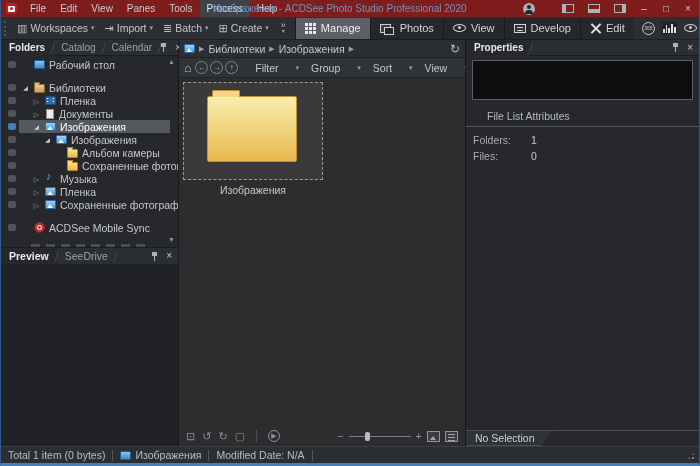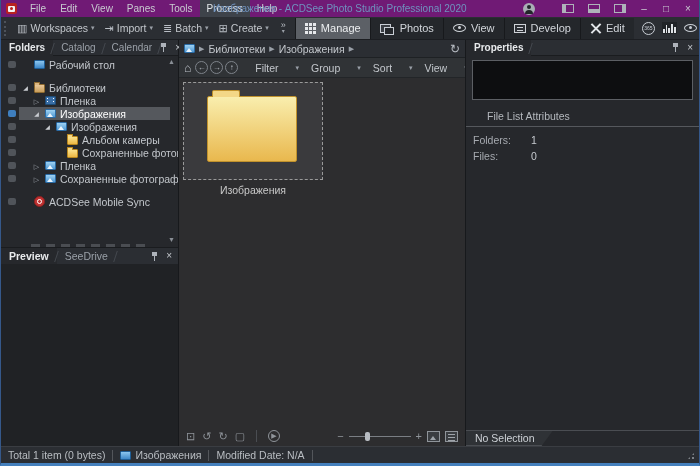--- a/index.html
+++ b/index.html
@@ -2,21 +2,21 @@
 <html><head>
 <meta charset="utf-8">
 <style>
   *{margin:0;padding:0;box-sizing:border-box}
   html,body{width:700px;height:466px;overflow:hidden;background:#17191c}
   body{font-family:"Liberation Sans",sans-serif;color:#c3c7cc;font-size:10.5px}
   .frame{position:absolute;inset:0;display:flex;flex-direction:column;background:#222528;
          border-left:1px solid #35588a;border-right:1px solid #35588a;border-bottom:3px solid #4580bd}
 
   
-  .titlebar{height:17px;background:#701a75;display:flex;align-items:center;font-size:10px;flex:none;position:relative}
+  .titlebar{height:17px;background:#7f1d1d;display:flex;align-items:center;font-size:10px;flex:none;position:relative}
   .appicon{width:11px;height:11px;background:#b92121;border-radius:2px;margin:0 6px 0 5px;position:relative;flex:none}
   .appicon::before{content:"";position:absolute;left:2px;top:3px;right:2px;bottom:2px;background:#f2f2f2;border-radius:1px}
   .appicon::after{content:"";position:absolute;left:4px;top:4px;width:3px;height:3px;border-radius:50%;background:#b92121}
   .menuitem{padding:0 7px;height:17px;line-height:17px;color:#c9ccd1;cursor:default}
   .menuitem.active{background:#3e434a;color:#e4e7ea}
   .wintitle{position:absolute;left:212px;top:0;line-height:17px;color:#6f93bf;white-space:nowrap}
   .tb-right{margin-left:auto;display:flex;align-items:center;gap:8px;padding-right:4px}
   .usericon{width:12px;height:12px;border-radius:50%;background:#a9aeb5;position:relative;margin-right:16px}
   .usericon::before{content:"";position:absolute;left:4px;top:2px;width:4px;height:4px;border-radius:50%;background:#22252a}
   .usericon::after{content:"";position:absolute;left:2px;top:7px;width:8px;height:4px;border-radius:4px 4px 0 0;background:#22252a}
@@ -278,20 +278,28 @@
             </span>
           </div>
           <div class="trow arrow-collapsed">
             <span class="tag tag-gray"></span>
             <span class="tin" style="padding-left: 13px;">
               <span class="arrow"></span>
               <span class="ti ti-video"></span>
               <span class="tlabel">Пленка</span>
             </span>
           </div>
+          <div class="trow arrow-collapsed">
+            <span class="tag tag-gray"></span>
+            <span class="tin" style="padding-left: 13px;">
+              <span class="arrow"></span>
+              <span class="ti ti-document"></span>
+              <span class="tlabel">Документы</span>
+            </span>
+          </div>
           <div class="trow selected arrow-expanded">
             <span class="tag tag-blue"></span>
             <span class="tin" style="padding-left: 13px;">
               <span class="arrow"></span>
               <span class="ti ti-pictures"></span>
               <span class="tlabel">Изображения</span>
             </span>
           </div>
           <div class="trow arrow-expanded">
             <span class="tag tag-gray"></span>
@@ -308,20 +316,28 @@
               <span class="ti ti-folder"></span>
               <span class="tlabel">Альбом камеры</span>
             </span>
           </div>
           <div class="trow arrow-none">
             <span class="tag tag-gray"></span>
             <span class="tin" style="padding-left: 35px;">
               <span class="arrow"></span>
               <span class="ti ti-folder"></span>
               <span class="tlabel">Сохраненные фотографии</span>
+            </span>
+          </div>
+          <div class="trow arrow-collapsed">
+            <span class="tag tag-gray"></span>
+            <span class="tin" style="padding-left: 13px;">
+              <span class="arrow"></span>
+              <span class="ti ti-music"></span>
+              <span class="tlabel">Музыка</span>
             </span>
           </div>
           <div class="trow arrow-collapsed">
             <span class="tag tag-gray"></span>
             <span class="tin" style="padding-left: 13px;">
               <span class="arrow"></span>
               <span class="ti ti-pictures"></span>
               <span class="tlabel">Пленка</span>
             </span>
           </div>

